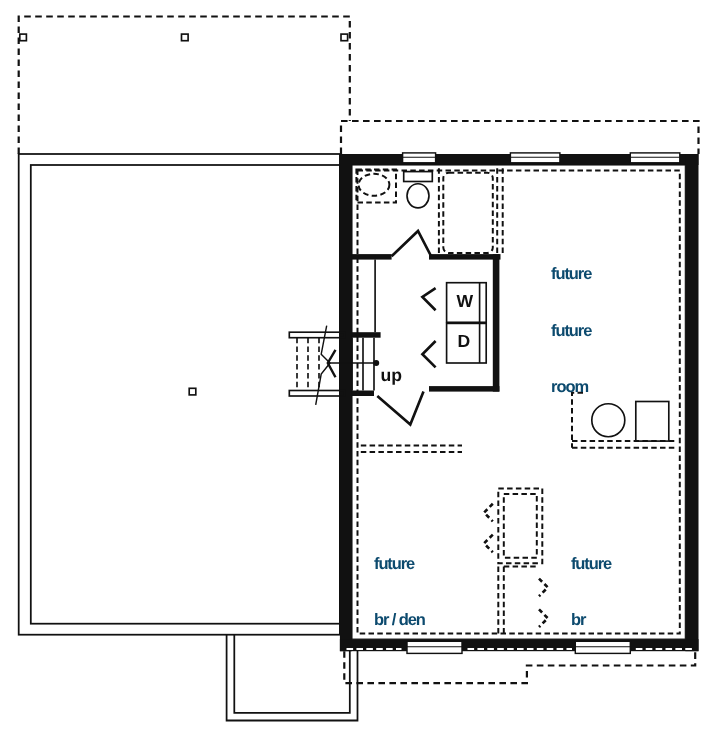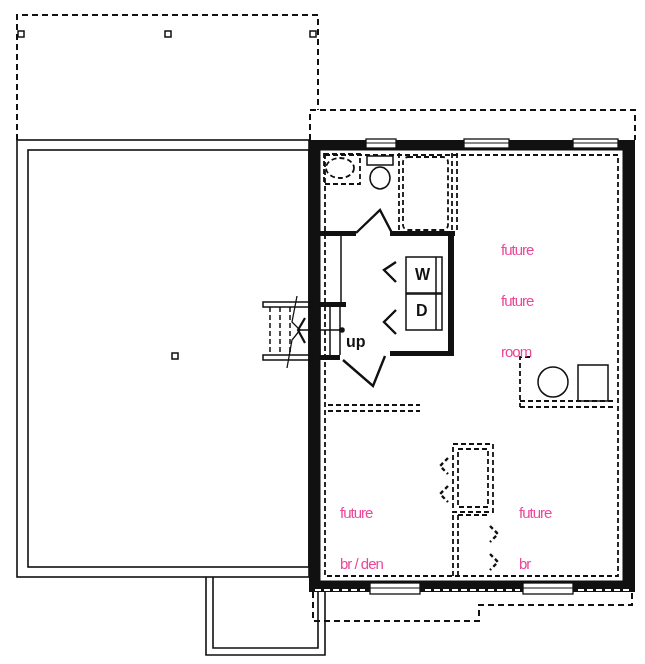--- a/index.html
+++ b/index.html
@@ -1,18 +1,18 @@
 <!DOCTYPE html>
 <html><head>
 <meta charset="utf-8">
 <style>
   html,body{margin:0;padding:0;background:#ffffff;}
   body{width:645px;height:664px;position:relative;overflow:hidden;}
   #plan{position:absolute;left:0;top:0;width:645px;height:664px;}
-  .lbl{position:absolute;font-family:"Liberation Sans",sans-serif;font-weight:normal;font-size:15px;line-height:17px;color:#ec4899;letter-spacing:-1px;white-space:pre;}
+  .lbl{position:absolute;font-family:"Liberation Sans",sans-serif;font-weight:bold;font-size:15px;line-height:17px;color:#0c4a6e;letter-spacing:-1px;white-space:pre;}
   .wd{position:absolute;font-family:"Liberation Sans",sans-serif;font-weight:bold;font-size:16px;color:#111;}
 </style>
 </head>
 <body>
 
 <svg id="plan" viewBox="0 0 645 664" xmlns="http://www.w3.org/2000/svg">
   <g fill="none" stroke="#111" stroke-width="1.6">
 
     <g stroke-dasharray="6,4" stroke-width="2">
       <polyline points="17,140 17,15 318,15 318,110"></polyline>

